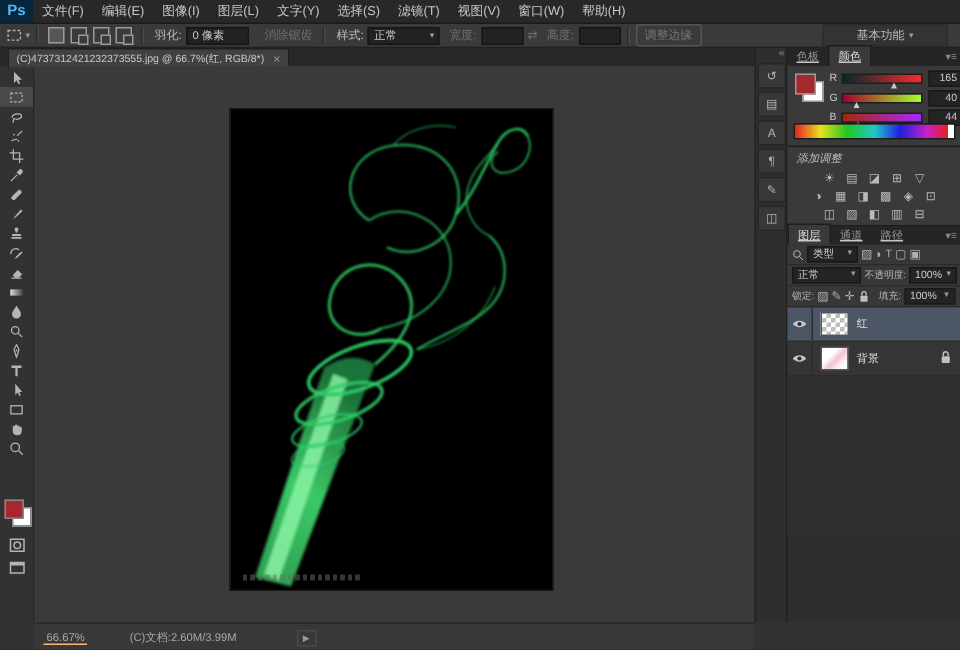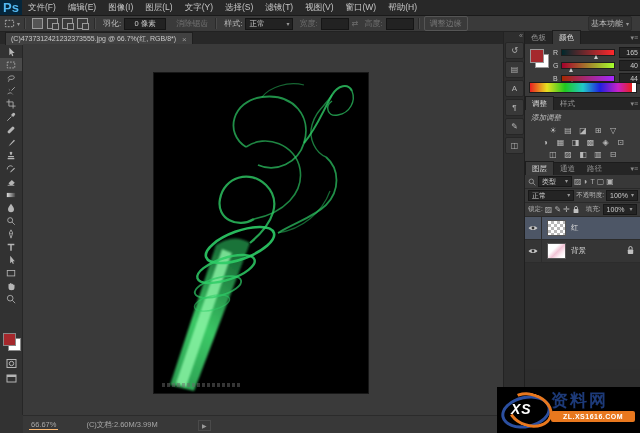--- a/index.html
+++ b/index.html
@@ -4,37 +4,37 @@
 <style>
   html,body{margin:0;padding:0;background:#222;}
   #app{position:relative;width:640px;height:433px;overflow:hidden;
        font-family:"Liberation Sans","DejaVu Sans",sans-serif;
        background:#323232;color:#c8c8c8;-webkit-font-smoothing:antialiased;}
   .abs{position:absolute;}
   .row{display:flex;align-items:center;}
 
   
   #menubar{left:0;top:0;width:640px;height:15px;background:#282828;border-bottom:1px solid #1a1a1a;display:flex;align-items:center;}
-  #pslogo{width:22px;height:15px;background:#05263b;color:#53b9f2;font-size:13px;font-weight:bold;
+  #pslogo{width:22px;height:15px;background:#05263b;color:#53b9f2;font-size:10px;font-weight:bold;
           display:flex;align-items:center;justify-content:center;}
   .menu-item{font-size:8.5px;color:#c6c6c6;padding:0 6px;line-height:15px;white-space:nowrap;}
 
   
   #optionsbar{left:0;top:16px;width:640px;height:15px;background:#3a3a3a;border-bottom:1px solid #222;
-              display:flex;align-items:center;font-size:8px;color:#b9b9b9;text-align:center;}
+              display:flex;align-items:center;font-size:8px;color:#b9b9b9;}
   .opt-sep{width:1px;height:11px;background:#2a2a2a;border-right:1px solid #4a4a4a;margin:0 4px;}
   .opt-field{background:#222;border:1px solid #151515;height:10px;line-height:10px;padding:0 3px;color:#ccc;font-size:7.5px;}
   .opt-label{margin:0 3px;white-space:nowrap;}
   .dim{color:#6f6f6f;}
   .mode-box{width:9px;height:9px;border:1px solid #9a9a9a;margin:0 2px;position:relative;}
   .mode-box.sel{background:#555;}
   .mode-box span{position:absolute;width:5px;height:5px;border:1px solid #9a9a9a;right:-2px;bottom:-2px;background:#3a3a3a;}
   .opt-btn{border:1px solid #555;border-radius:2px;padding:1px 5px;color:#777;}
   #workspace-btn{margin-left:auto;margin-right:8px;border:1px solid #2c2c2c;background:#333;
-                 border-radius:2px;padding:1px 2px;color:#bbb;display:flex;align-items:center;gap:3px;}
+                 border-radius:2px;padding:1px 22px;color:#bbb;display:flex;align-items:center;gap:3px;}
   .dd-arrow{font-size:6px;color:#999;}
 
   
   #tabbar{left:0;top:32px;width:503px;height:12px;background:#282828;}
   #doctab{position:absolute;left:5px;top:0;height:12px;background:#414141;border:1px solid #1f1f1f;border-bottom:none;
           display:flex;align-items:center;padding:0 5px;font-size:7px;color:#c9c9c9;white-space:nowrap;}
   #doctab .close{margin-left:6px;color:#9a9a9a;font-size:8px;}
 
   
   #toolbar{left:0;top:45px;width:22px;height:370px;background:#323232;border-right:1px solid #262626;}
@@ -63,21 +63,21 @@
 
   
   #dockstrip{left:503px;top:32px;width:21px;height:383px;background:#2e2e2e;border-left:1px solid #232323;}
   #dock-collapse{position:absolute;top:0;right:2px;font-size:7px;color:#8c8c8c;}
   .dock-icon{width:17px;height:15px;margin:2px auto;background:#383838;border:1px solid #262626;border-radius:2px;
              display:flex;align-items:center;justify-content:center;font-size:8px;color:#b5b5b5;}
   #dock-icons{position:absolute;top:8px;left:0;width:21px;}
 
   
   #panels{left:524px;top:32px;width:116px;height:383px;background:#2e2e2e;border-left:1px solid #1f1f1f;font-size:7.5px;}
-  .tabrow{height:12px;background:#252525;display:flex;align-items:flex-end;position:relative;}
+  .tabrow{height:12px;background:#252525;display:flex;align-items:flex-end;position:relative;text-decoration:underline;}
   .ptab{padding:1px 6px;font-size:7.5px;color:#969696;height:11px;line-height:11px;}
   .ptab.active{background:#3a3a3a;color:#dedede;border:1px solid #1d1d1d;border-bottom:none;}
   .panel-menu{position:absolute;right:3px;top:2px;color:#8a8a8a;font-size:7px;}
   .pbody{background:#3a3a3a;border-bottom:1px solid #1c1c1c;}
 
   
   #color-body{height:53px;position:relative;}
   #cp-fg{position:absolute;left:5px;top:5px;width:12px;height:12px;border:1px solid #999;z-index:2;}
   #cp-bg{position:absolute;left:10px;top:10px;width:12px;height:12px;background:#fff;border:1px solid #999;z-index:1;}
   .slider-row{position:absolute;left:28px;height:11px;display:flex;align-items:center;}
@@ -488,25 +488,20 @@
       <div class="slider-row" style="top:29px">
         <span class="sl-label">B</span>
         <span class="sl-track" style="background:linear-gradient(90deg,#a52800,#a528ff)">
           <span class="sl-marker" style="left:15%"></span>
         </span>
         <span class="sl-val">44</span>
       </div>
       <div id="spectrum"></div>
     </div>
 
-    <div class="tabrow">
-      <div class="ptab active">调整</div>
-      <div class="ptab">样式</div>
-      <div class="panel-menu">▾≡</div>
-    </div>
     <div class="pbody" id="adj-body">
       <div id="adj-title">添加调整</div>
       <div class="adj-row">
         <div class="adj-icon">☀</div>
         <div class="adj-icon">▤</div>
         <div class="adj-icon">◪</div>
         <div class="adj-icon">⊞</div>
         <div class="adj-icon">▽</div>
       </div>
       <div class="adj-row">
@@ -591,23 +586,14 @@
         <div class="thumb bgpink"></div>
         <span class="layer-name">背景</span>
         <span class="layer-lock"><svg width="9" height="10">
               <use href="#sym-lock"></use>
             </svg></span>
       </div>
       <div id="layers-empty"></div>
     </div>
   </div>
 
-  <div id="watermark" class="abs">
-    <div id="wm-ellipses">
-      <div class="wm-ell" id="wm-ell-blue"></div>
-      <div class="wm-ell" id="wm-ell-orange"></div>
-      <div id="wm-xs">XS</div>
-    </div>
-    <div id="wm-title">资料网</div>
-    <div id="wm-strip">ZL.XS1616.COM</div>
-  </div>
 
 </div>
 
 </body></html>

